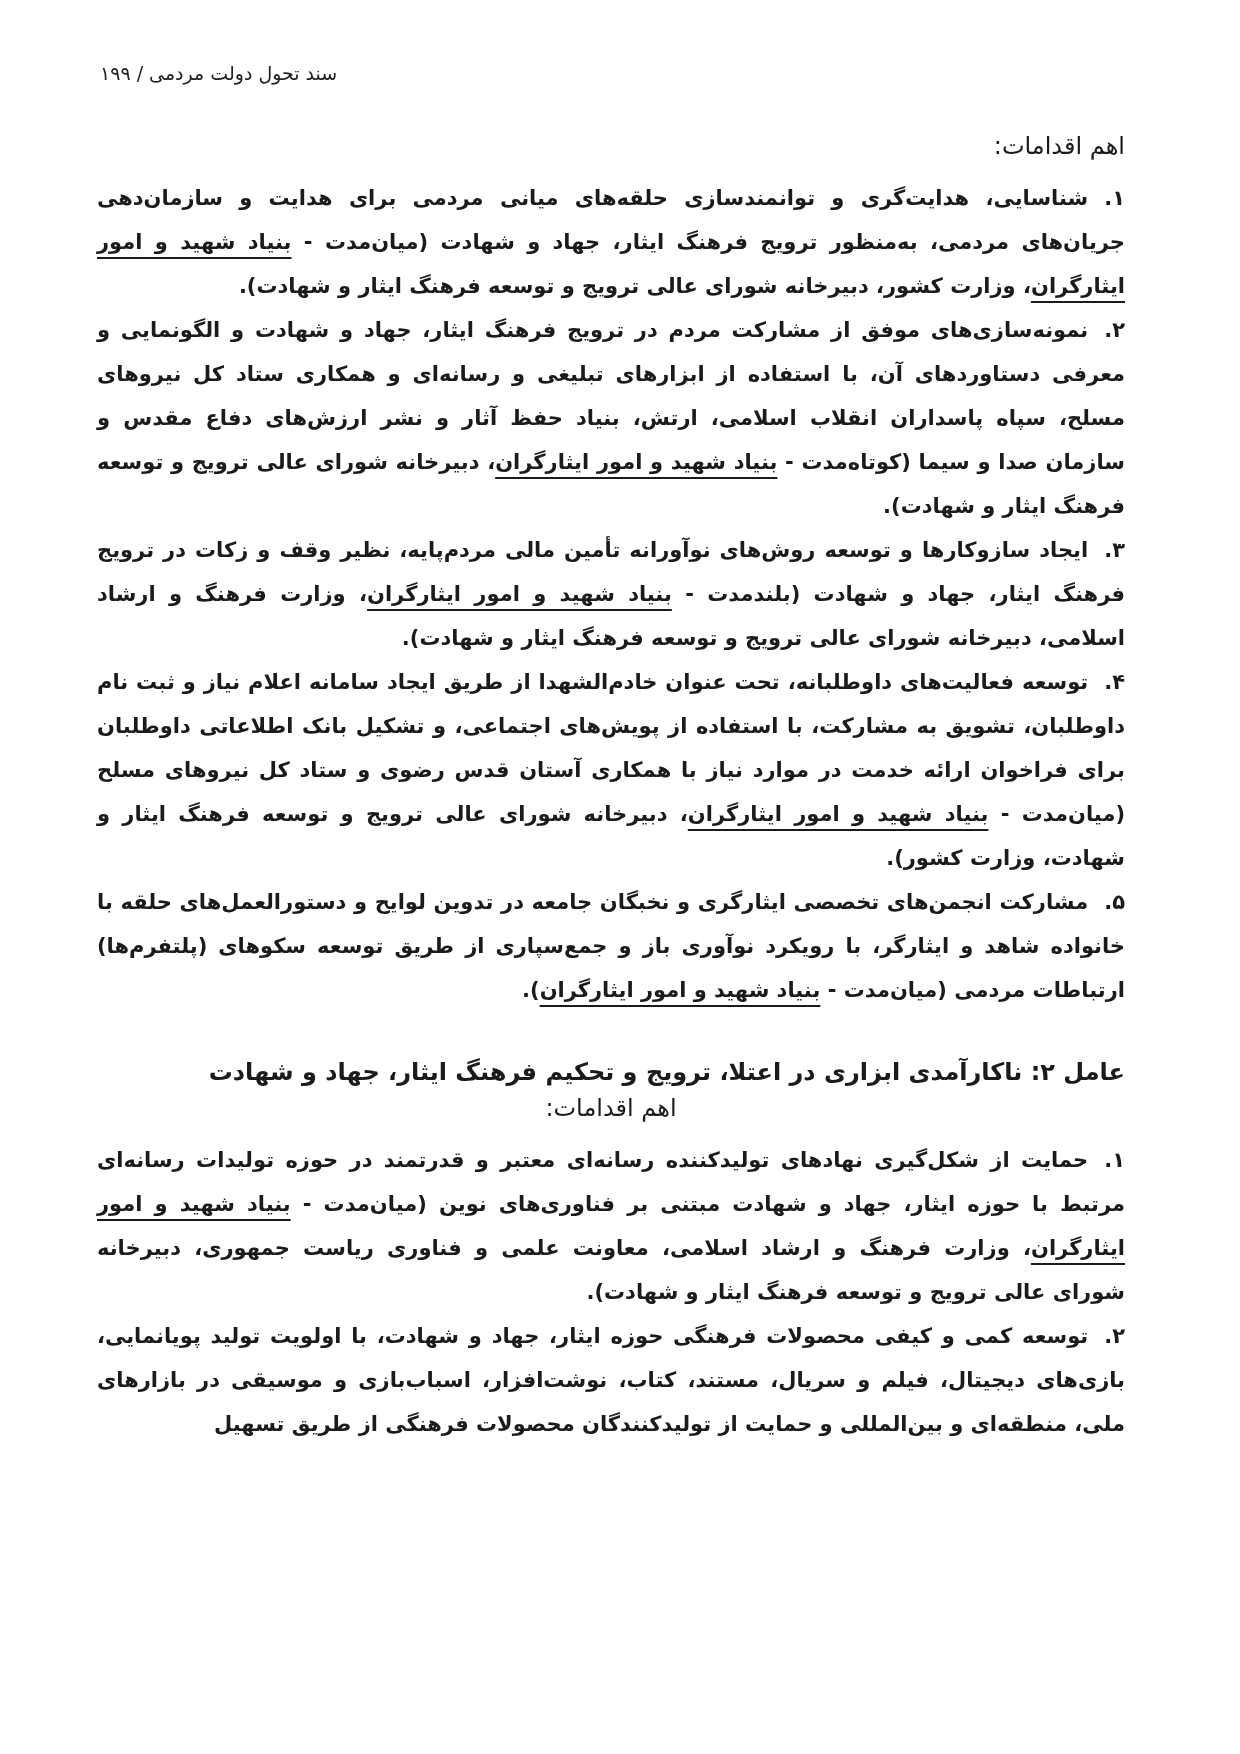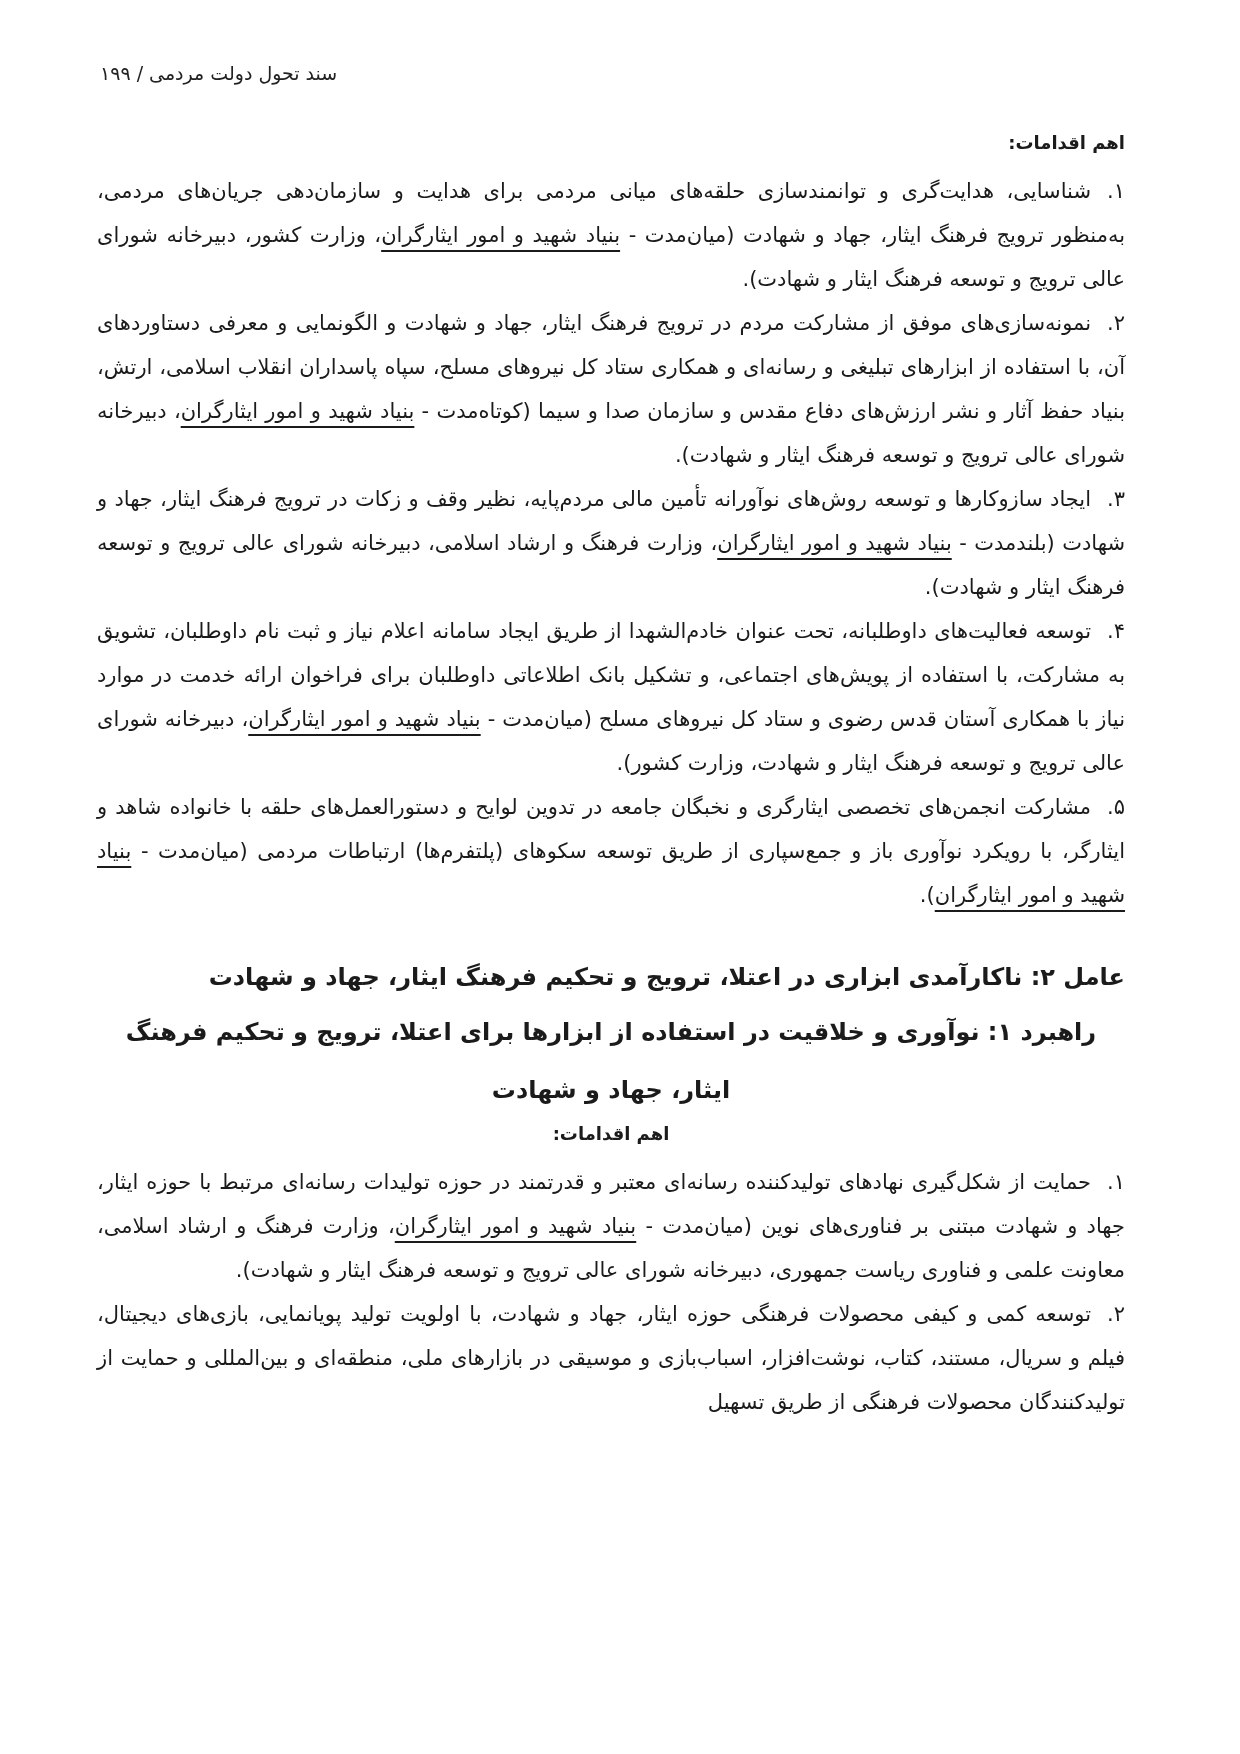--- a/index.html
+++ b/index.html
@@ -33,37 +33,38 @@
     left: 97px;
   }
   .section-title {
     font-size: 24px;
     font-weight: bold;
     text-align: center;
     margin: 0 0 8px 0;
     line-height: 1.5;
   }
   .actions-label {
-    font-size: 18px;
-    font-weight: bold;
+    font-size: 24px;
+    font-weight: normal;
     text-align: right;
     margin: 4px 0 14px 0;
   }
   .actions-label.centered {
     text-align: center;
   }
   .items-list {
     margin: 16px 0 0 0;
   }
   .list-item {
     font-size: 21px;
     line-height: 44px;
     text-align: justify;
     margin: 0;
     direction: rtl;
+    font-weight: bold;
   }
   .item-number {
     display: inline-block;
     margin-left: 16px;
   }
   .u {
     text-decoration: underline;
     text-underline-offset: 8px;
     text-decoration-thickness: 1.5px;
   }
@@ -97,21 +98,20 @@
     <div class="items-list">
       <p class="list-item"><span class="item-number">۱.</span><span><span>شناسایی، هدایت‌گری و توانمندسازی حلقه‌های میانی مردمی برای هدایت و سازمان‌دهی جریان‌های مردمی، به‌منظور ترویج فرهنگ ایثار، جهاد و شهادت (میان‌مدت - </span><span class="u">بنیاد شهید و امور ایثارگران</span><span>، وزارت کشور، دبیرخانه شورای عالی ترویج و توسعه فرهنگ ایثار و شهادت).</span></span></p>
       <p class="list-item"><span class="item-number">۲.</span><span><span>نمونه‌سازی‌های موفق از مشارکت مردم در ترویج فرهنگ ایثار، جهاد و شهادت و الگونمایی و معرفی دستاوردهای آن، با استفاده از ابزارهای تبلیغی و رسانه‌ای و همکاری ستاد کل نیروهای مسلح، سپاه پاسداران انقلاب اسلامی، ارتش، بنیاد حفظ آثار و نشر ارزش‌های دفاع مقدس و سازمان صدا و سیما (کوتاه‌مدت - </span><span class="u">بنیاد شهید و امور ایثارگران</span><span>، دبیرخانه شورای عالی ترویج و توسعه فرهنگ ایثار و شهادت).</span></span></p>
       <p class="list-item"><span class="item-number">۳.</span><span><span>ایجاد سازوکارها و توسعه روش‌های نوآورانه تأمین مالی مردم‌پایه، نظیر وقف و زکات در ترویج فرهنگ ایثار، جهاد و شهادت (بلندمدت - </span><span class="u">بنیاد شهید و امور ایثارگران</span><span>، وزارت فرهنگ و ارشاد اسلامی، دبیرخانه شورای عالی ترویج و توسعه فرهنگ ایثار و شهادت).</span></span></p>
       <p class="list-item"><span class="item-number">۴.</span><span><span>توسعه فعالیت‌های داوطلبانه، تحت عنوان خادم‌الشهدا از طریق ایجاد سامانه اعلام نیاز و ثبت نام داوطلبان، تشویق به مشارکت، با استفاده از پویش‌های اجتماعی، و تشکیل بانک اطلاعاتی داوطلبان برای فراخوان ارائه خدمت در موارد نیاز با همکاری آستان قدس رضوی و ستاد کل نیروهای مسلح (میان‌مدت - </span><span class="u">بنیاد شهید و امور ایثارگران</span><span>، دبیرخانه شورای عالی ترویج و توسعه فرهنگ ایثار و شهادت، وزارت کشور).</span></span></p>
       <p class="list-item"><span class="item-number">۵.</span><span><span>مشارکت انجمن‌های تخصصی ایثارگری و نخبگان جامعه در تدوین لوایح و دستورالعمل‌های حلقه با خانواده شاهد و ایثارگر، با رویکرد نوآوری باز و جمع‌سپاری از طریق توسعه سکوهای (پلتفرم‌ها) ارتباطات مردمی (میان‌مدت - </span><span class="u">بنیاد شهید و امور ایثارگران</span><span>).</span></span></p>
     </div>
 
     <h2 class="factor-title">عامل ۲: ناکارآمدی ابزاری در اعتلا، ترویج و تحکیم فرهنگ ایثار، جهاد و شهادت</h2>
 
-    <h2 class="strategy-title">راهبرد ۱: نوآوری و خلاقیت در استفاده از ابزارها برای اعتلا، ترویج و تحکیم فرهنگ ایثار، جهاد و شهادت</h2>
 
     <div class="actions-label centered">اهم اقدامات:</div>
 
     <div class="items-list">
       <p class="list-item"><span class="item-number">۱.</span><span><span>حمایت از شکل‌گیری نهادهای تولیدکننده رسانه‌ای معتبر و قدرتمند در حوزه تولیدات رسانه‌ای مرتبط با حوزه ایثار، جهاد و شهادت مبتنی بر فناوری‌های نوین (میان‌مدت - </span><span class="u">بنیاد شهید و امور ایثارگران</span><span>، وزارت فرهنگ و ارشاد اسلامی، معاونت علمی و فناوری ریاست جمهوری، دبیرخانه شورای عالی ترویج و توسعه فرهنگ ایثار و شهادت).</span></span></p>
       <p class="list-item"><span class="item-number">۲.</span><span><span>توسعه کمی و کیفی محصولات فرهنگی حوزه ایثار، جهاد و شهادت، با اولویت تولید پویانمایی، بازی‌های دیجیتال، فیلم و سریال، مستند، کتاب، نوشت‌افزار، اسباب‌بازی و موسیقی در بازارهای ملی، منطقه‌ای و بین‌المللی و حمایت از تولیدکنندگان محصولات فرهنگی از طریق تسهیل</span></span></p>
     </div>
 
   </div>
 </div>

